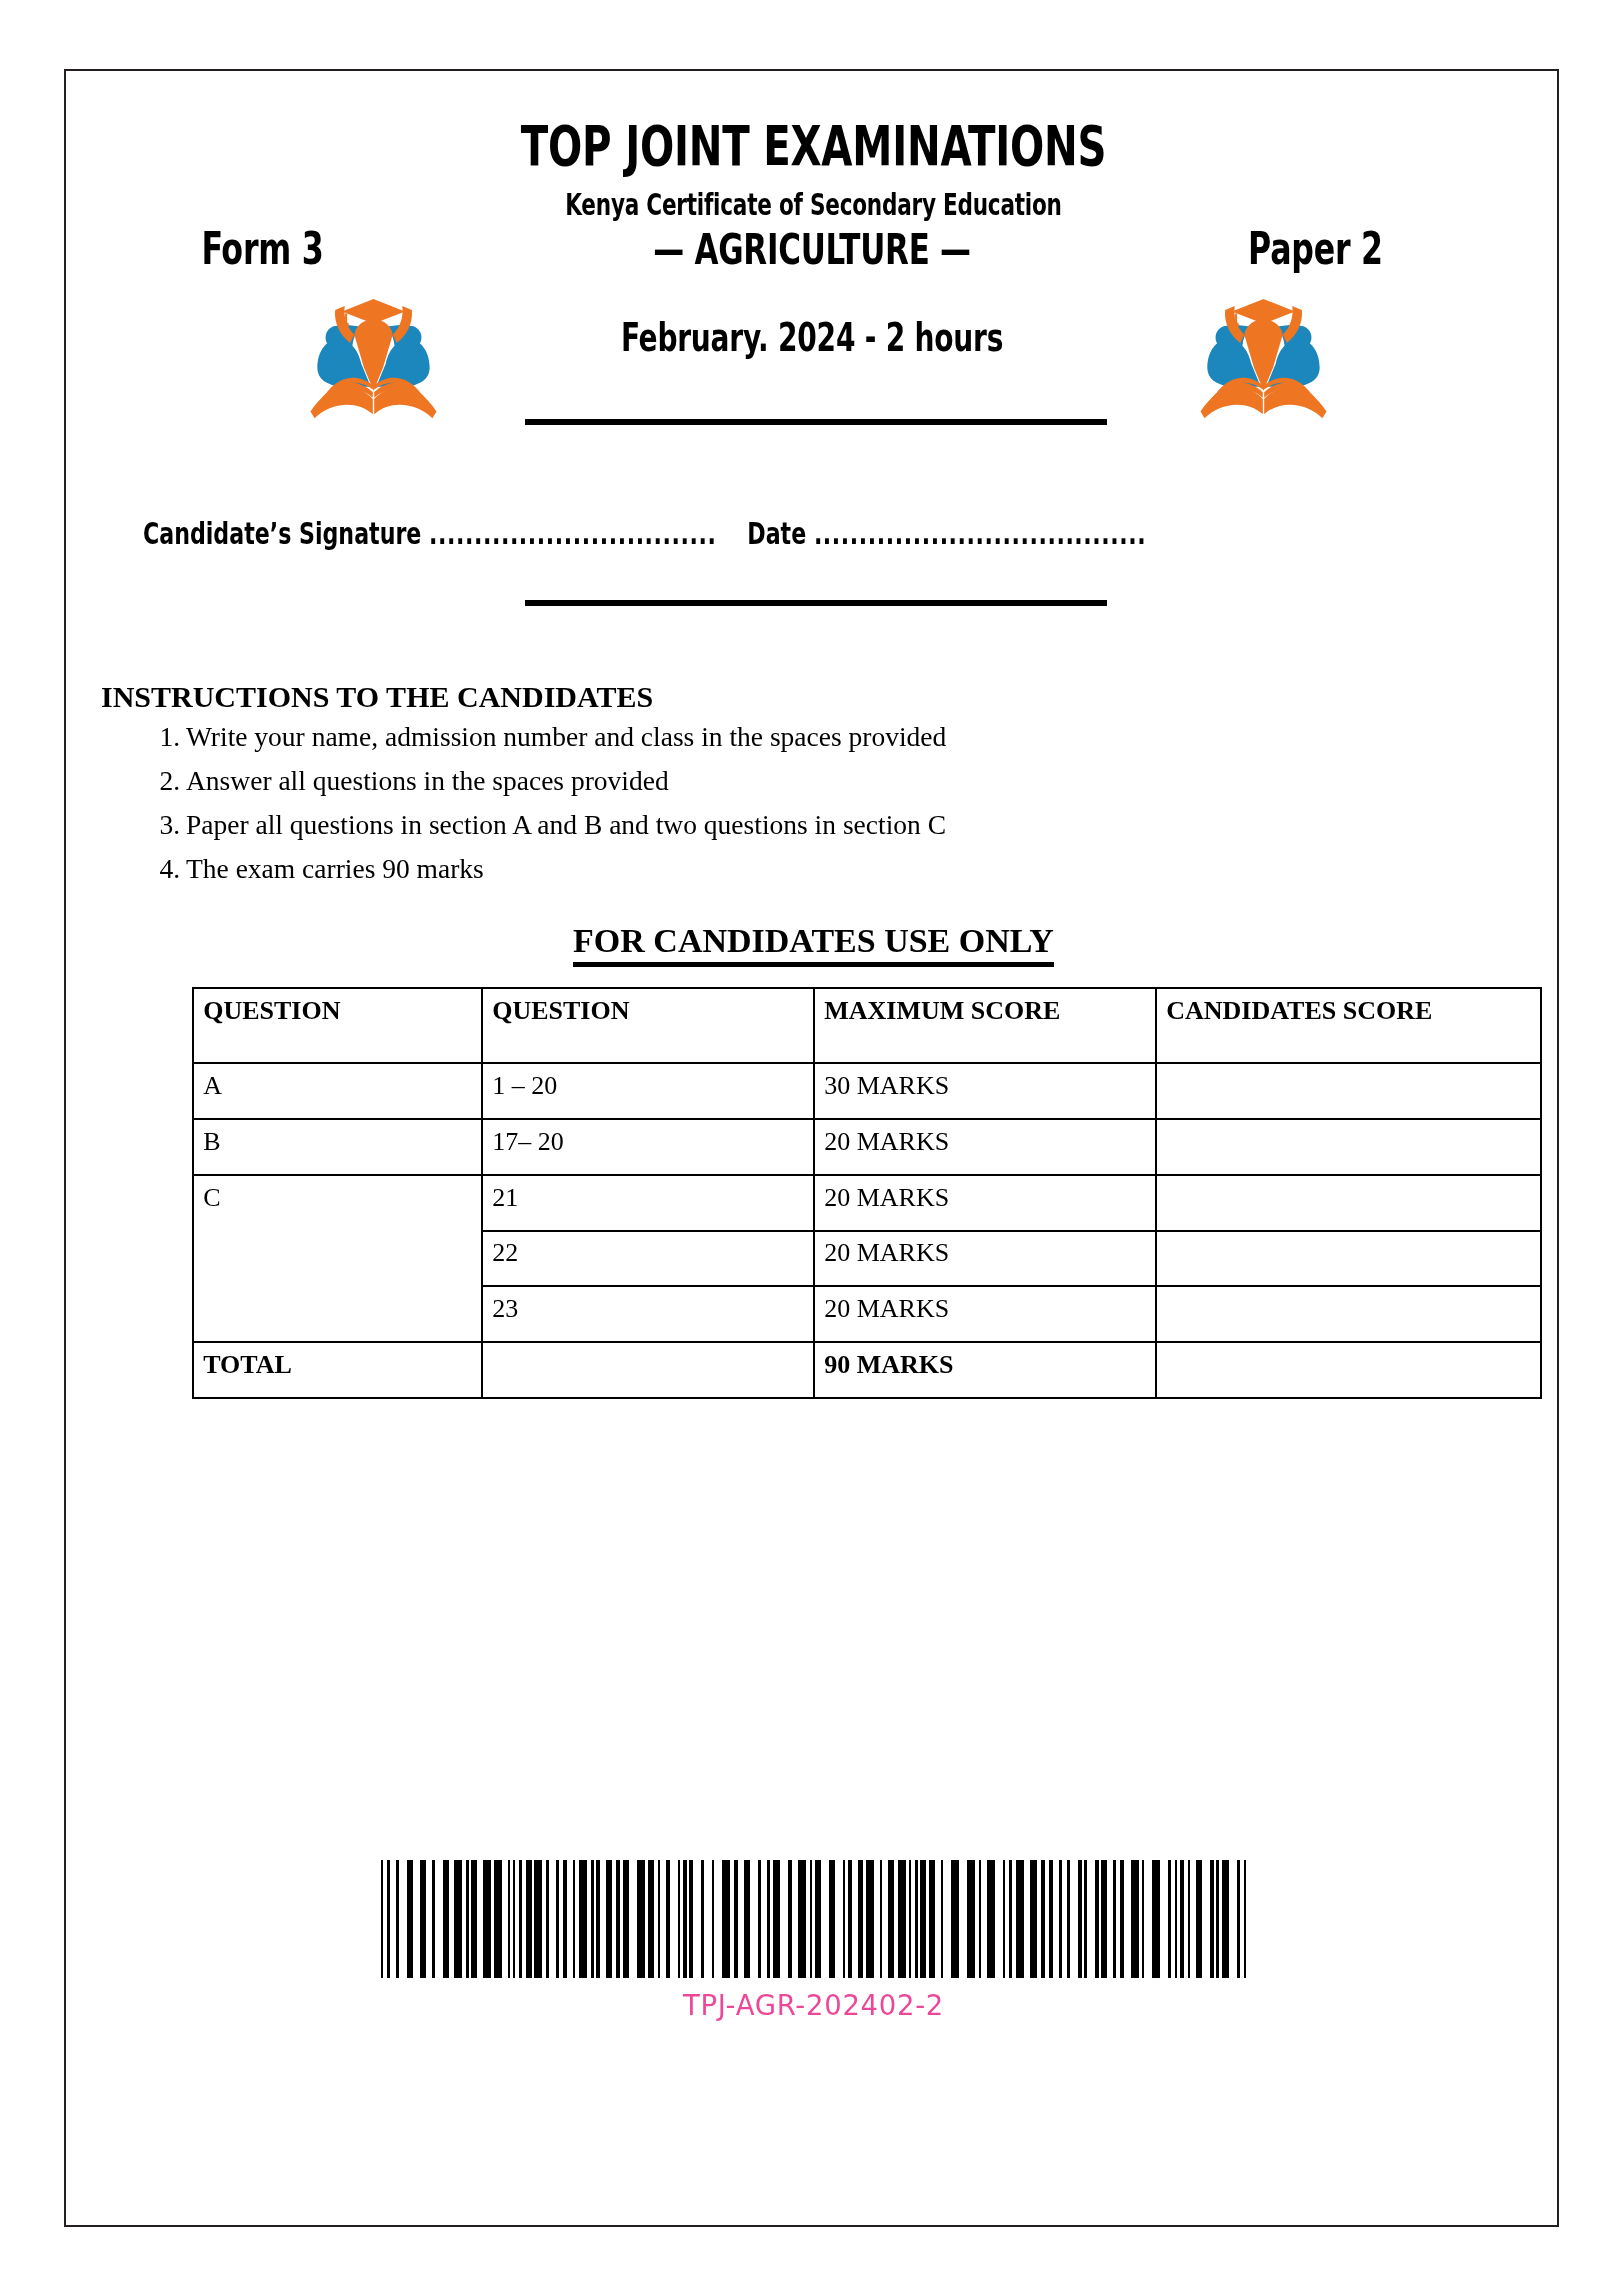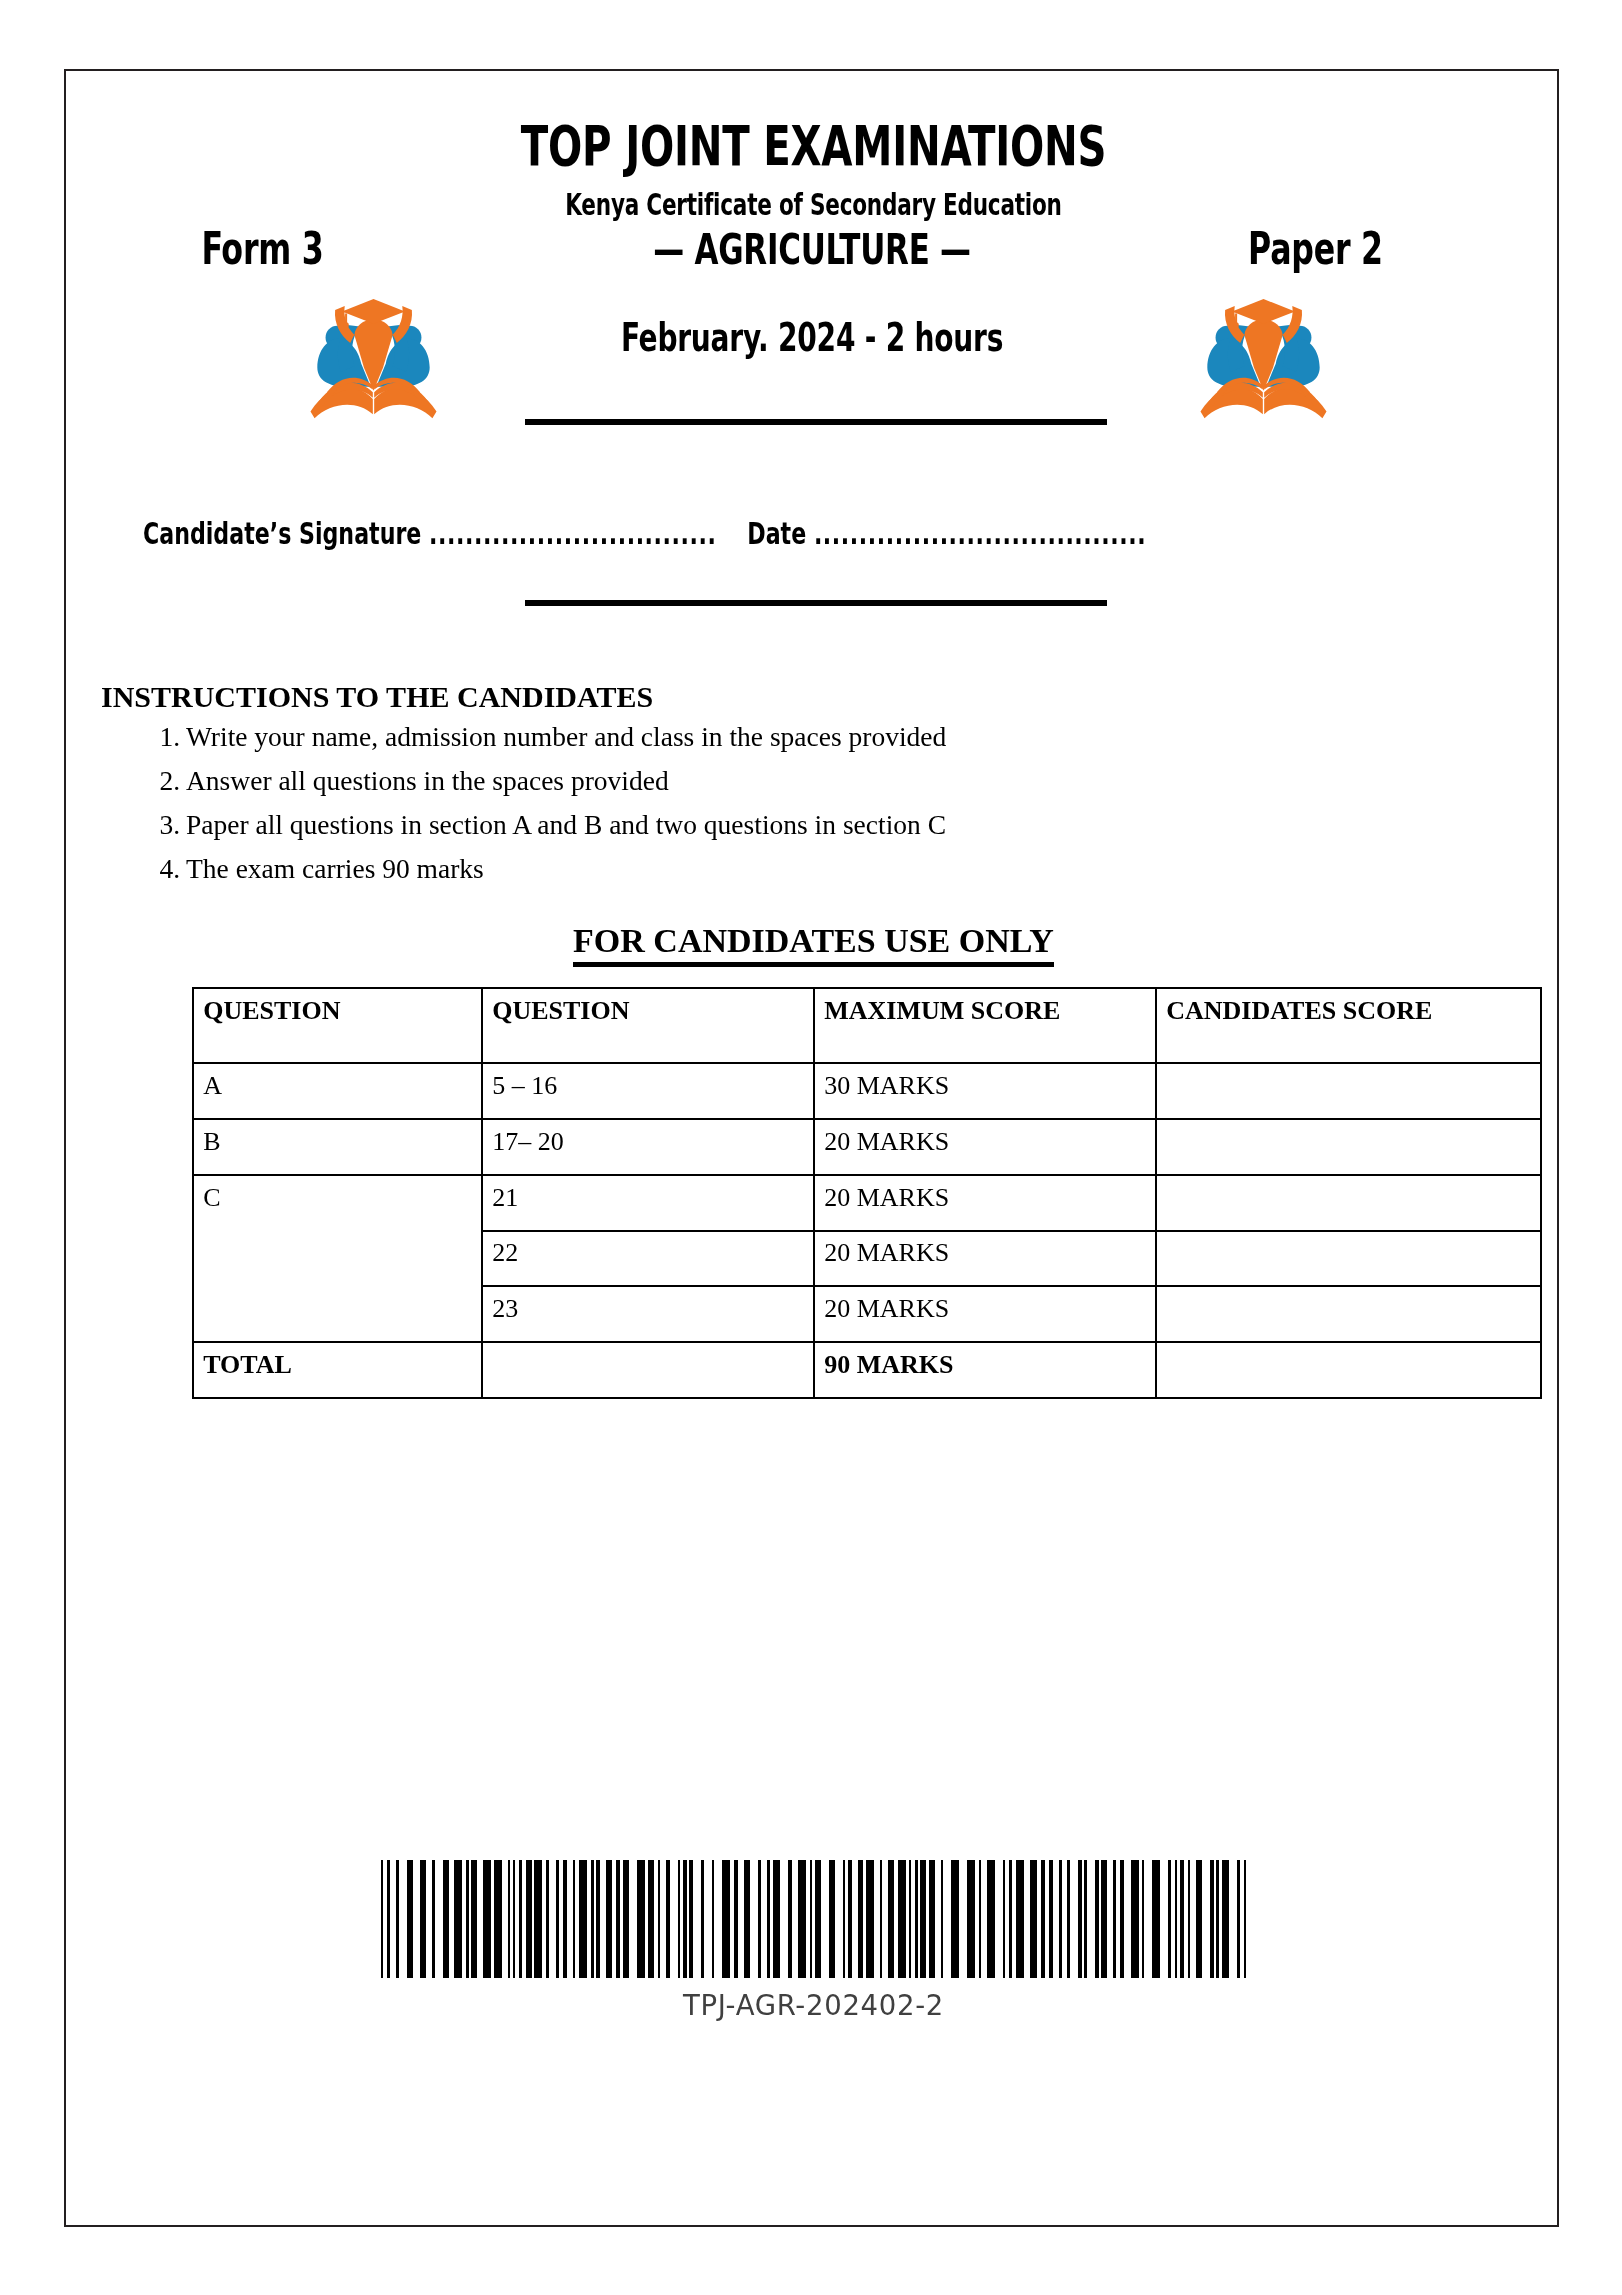--- a/index.html
+++ b/index.html
@@ -241,21 +241,21 @@
     height: 118px;
     vertical-align: top;
     background: #000;
   }
   #barcode-bars i.s { background: #fff; }
   #barcode-label {
     margin-top: 10.5px;
     font-family: "DejaVu Sans", "Liberation Sans", sans-serif;
     font-size: 27.5px;
     letter-spacing: 0.7px;
-    color: #404040;
+    color: #ec4899;
   }
 </style>
 </head>
 <body>
 
 <div id="page-frame">
 
   <div id="header">
 
     <div id="exam-title" class="cond">TOP JOINT EXAMINATIONS</div>
@@ -378,21 +378,21 @@
       <tr>
         <th>QUESTION</th>
         <th>QUESTION</th>
         <th>MAXIMUM SCORE</th>
         <th>CANDIDATES SCORE</th>
       </tr>
     </thead>
     <tbody>
       <tr>
         <td>A</td>
-        <td>5 – 16</td>
+        <td>1 – 20</td>
         <td>30 MARKS</td>
         <td></td>
       </tr>
       <tr>
         <td>B</td>
         <td>17– 20</td>
         <td>20 MARKS</td>
         <td></td>
       </tr>
       <tr>

